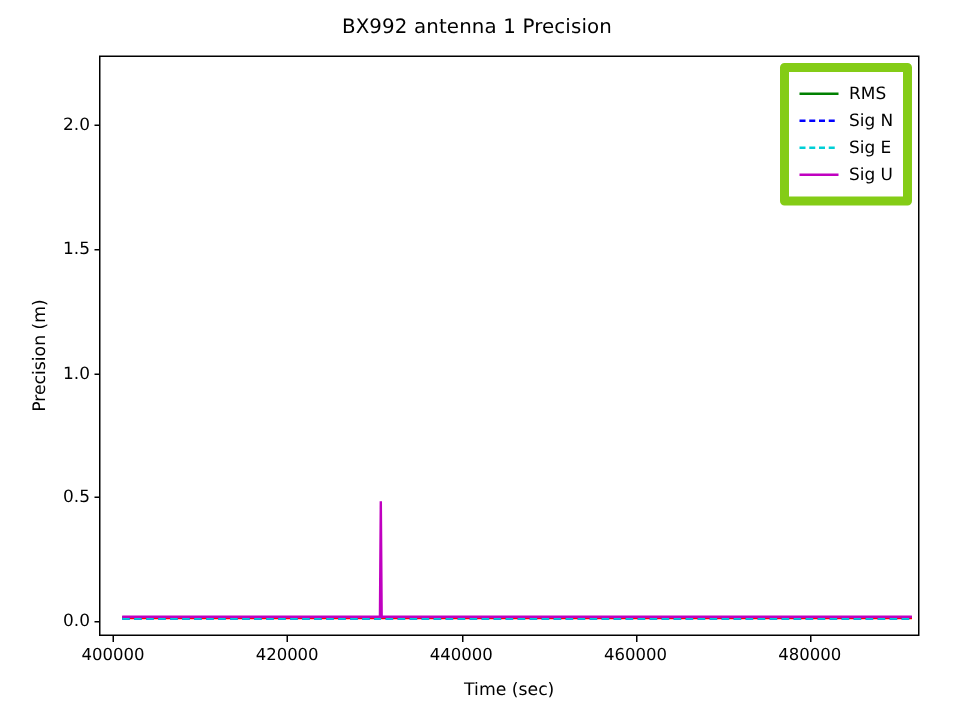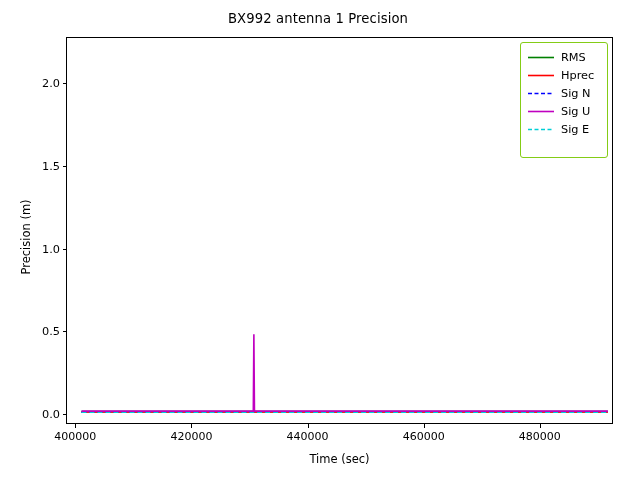--- a/index.html
+++ b/index.html
@@ -99,24 +99,24 @@
     height: 1px;
     background: #000000;
   }
   
   #legend {
     position: absolute;
     left: 520px;
     top: 42px;
     width: 88px;
     box-sizing: border-box;
-    border: 1px solid #84cc16;
+    border: 6px solid #84cc16;
     border-radius: 3px;
     background: #ffffff;
-    padding: 5px 6px 19px 6px;
+    padding: 5px 6px 6px 6px;
   }
   .legend-row {
     display: flex;
     align-items: center;
     height: 18px;
   }
   .legend-swatch {
     width: 28px;
     height: 11px;
     position: relative;
@@ -182,44 +182,36 @@
         <span class="legend-swatch">
           <svg width="28" height="11" viewBox="0 0 28 11">
             <line x1="1" y1="5.5" x2="27" y2="5.5" stroke="#008000" stroke-width="1.6"></line>
           </svg>
         </span>
         <span class="legend-text">RMS</span>
       </div>
       <div class="legend-row">
         <span class="legend-swatch">
           <svg width="28" height="11" viewBox="0 0 28 11">
-            <line x1="1" y1="5.5" x2="27" y2="5.5" stroke="#ff0000" stroke-width="1.6"></line>
-          </svg>
-        </span>
-        <span class="legend-text">Hprec</span>
-      </div>
-      <div class="legend-row">
-        <span class="legend-swatch">
-          <svg width="28" height="11" viewBox="0 0 28 11">
             <line x1="1" y1="5.5" x2="27" y2="5.5" stroke="#0000ff" stroke-width="1.6" stroke-dasharray="4,2.5"></line>
           </svg>
         </span>
         <span class="legend-text">Sig N</span>
       </div>
       <div class="legend-row">
         <span class="legend-swatch">
           <svg width="28" height="11" viewBox="0 0 28 11">
+            <line x1="1" y1="5.5" x2="27" y2="5.5" stroke="#00cfd6" stroke-width="1.6" stroke-dasharray="4,2.5"></line>
+          </svg>
+        </span>
+        <span class="legend-text">Sig E</span>
+      </div>
+      <div class="legend-row">
+        <span class="legend-swatch">
+          <svg width="28" height="11" viewBox="0 0 28 11">
             <line x1="1" y1="5.5" x2="27" y2="5.5" stroke="#c000c0" stroke-width="1.6"></line>
           </svg>
         </span>
         <span class="legend-text">Sig U</span>
       </div>
-      <div class="legend-row">
-        <span class="legend-swatch">
-          <svg width="28" height="11" viewBox="0 0 28 11">
-            <line x1="1" y1="5.5" x2="27" y2="5.5" stroke="#00cfd6" stroke-width="1.6" stroke-dasharray="4,2.5"></line>
-          </svg>
-        </span>
-        <span class="legend-text">Sig E</span>
-      </div>
     </div>
 
 </div>
 
 </body></html>

